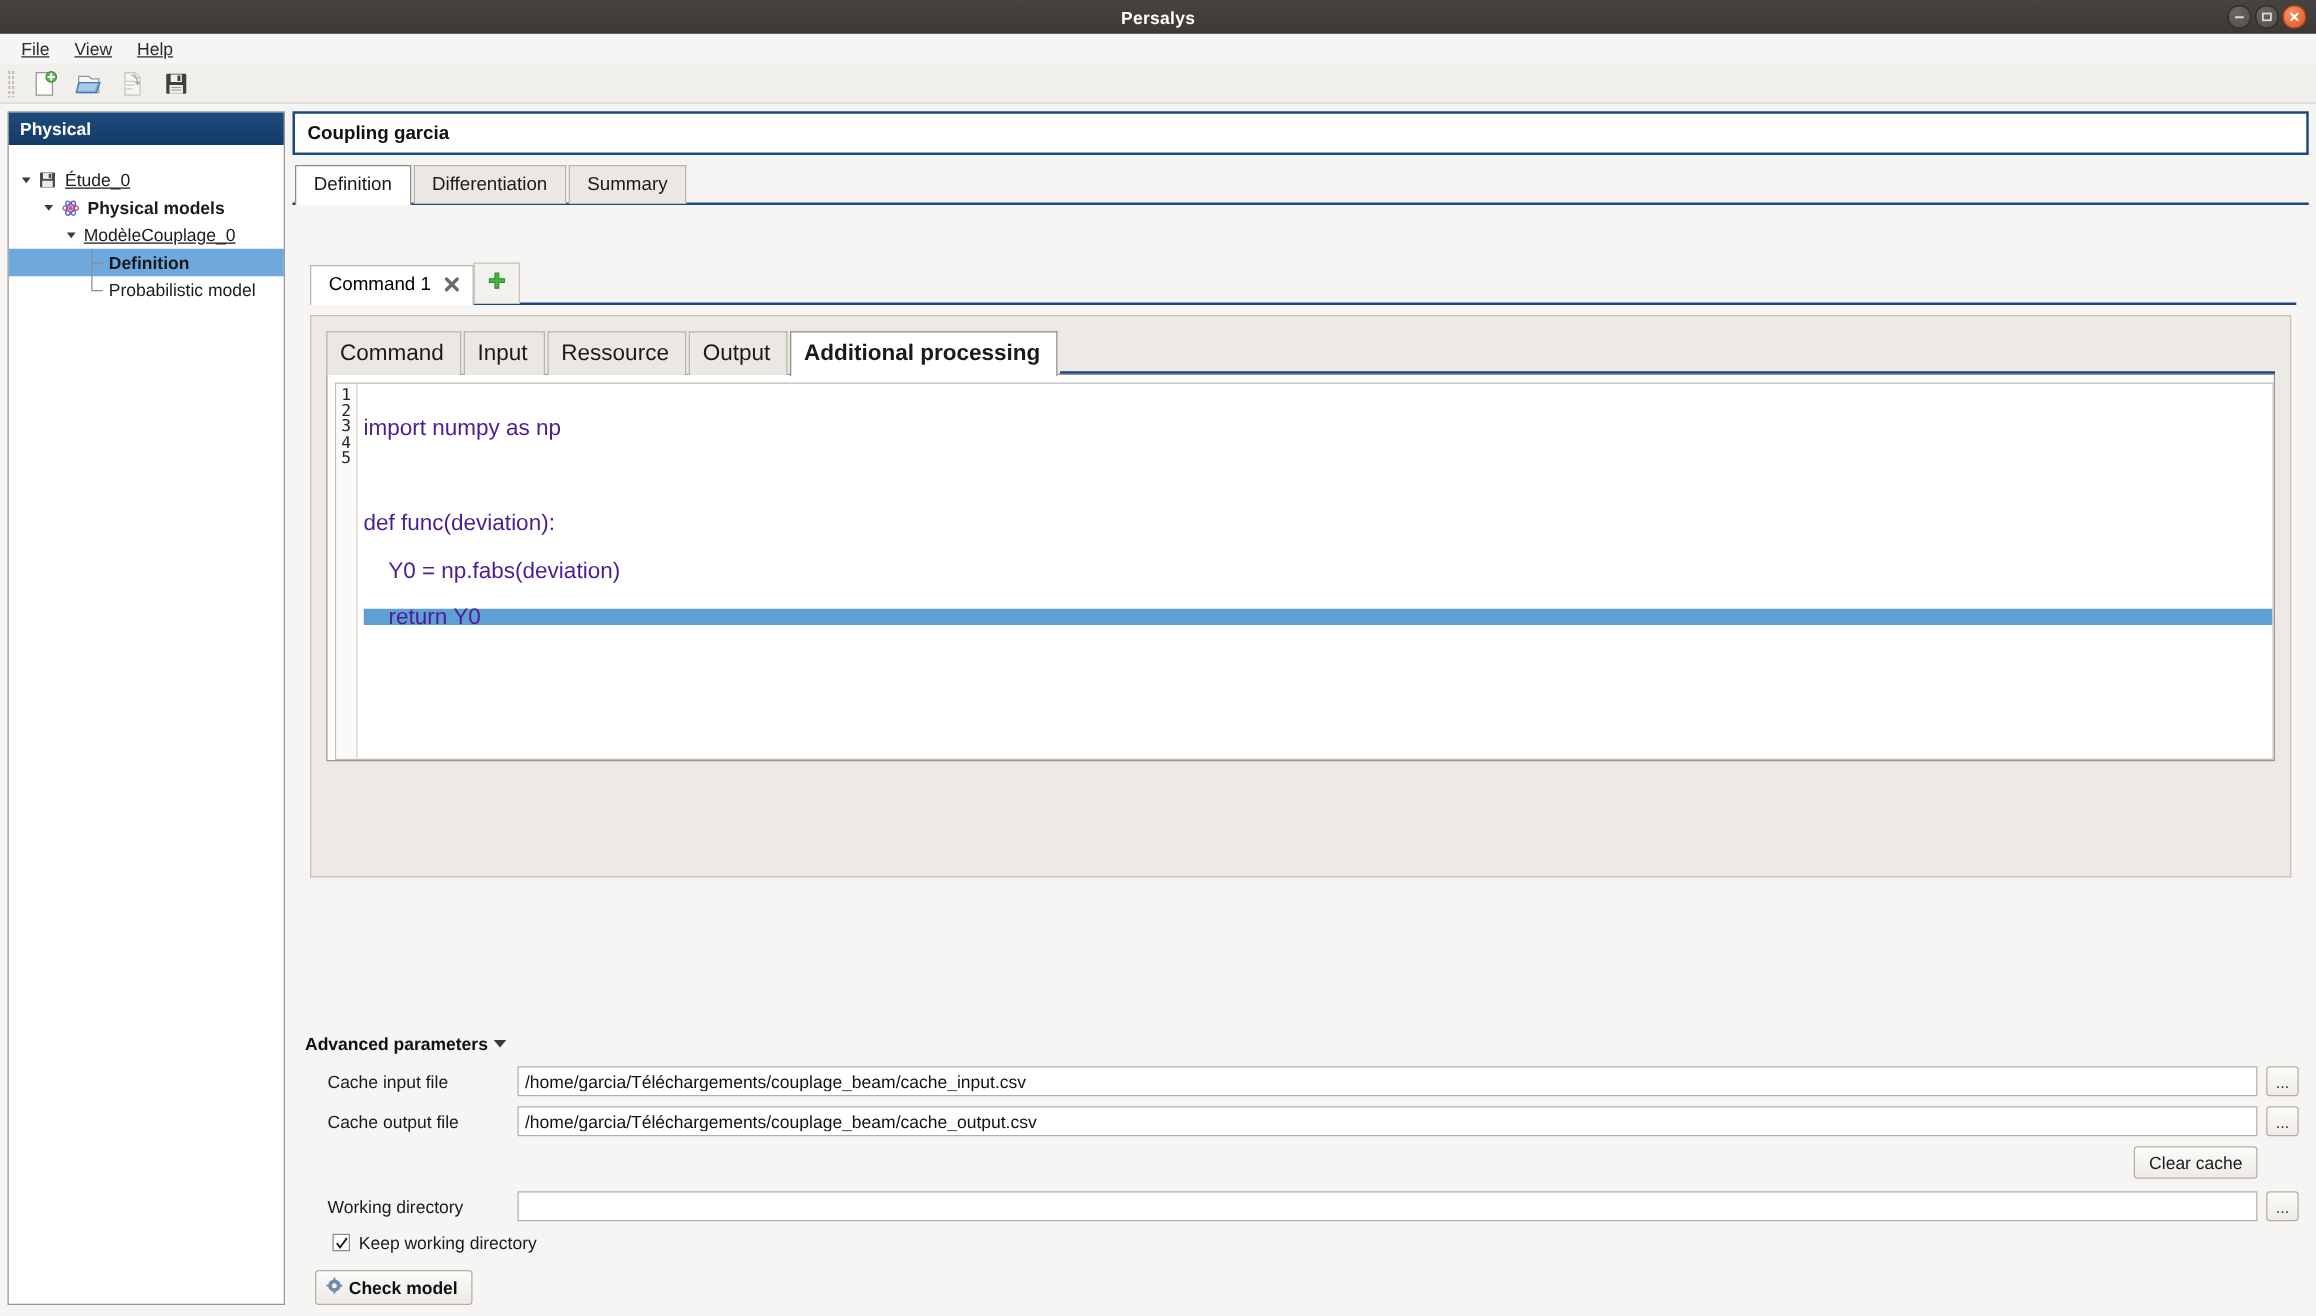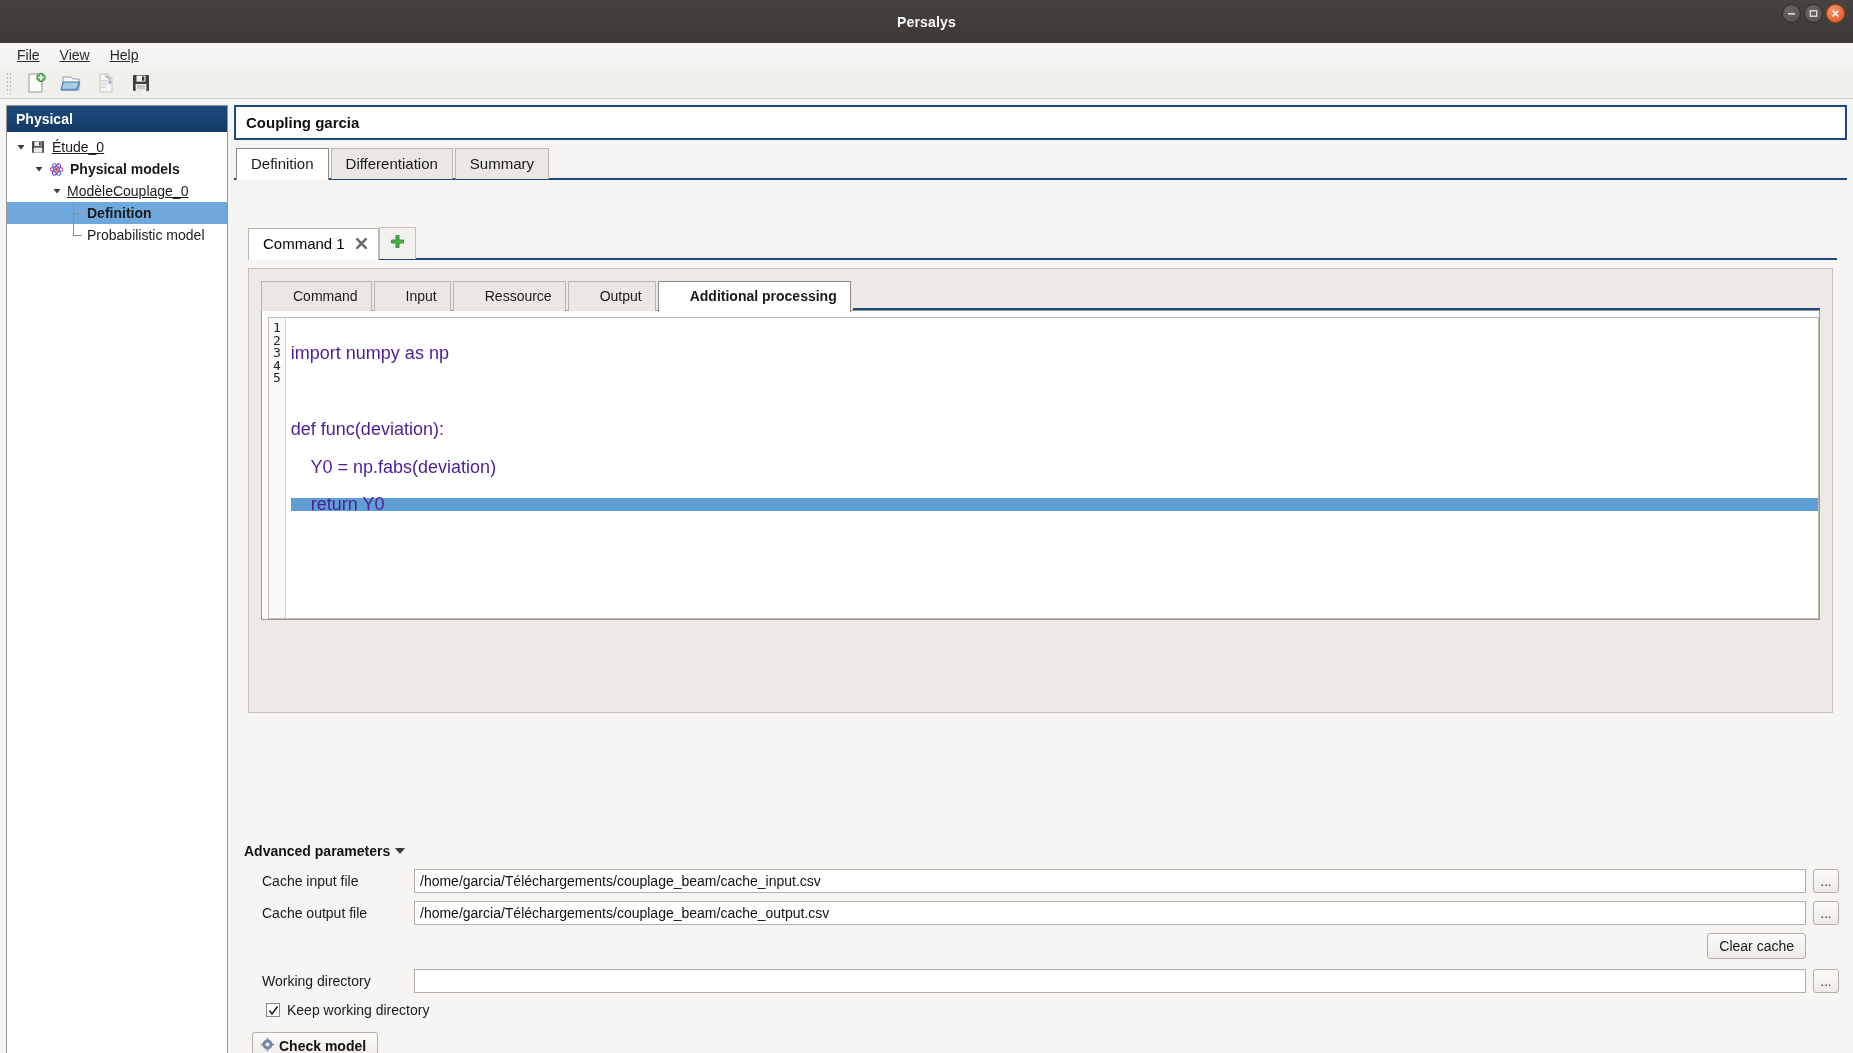--- a/index.html
+++ b/index.html
@@ -7,21 +7,21 @@
     margin: 0; padding: 0;
     width: 1853px; height: 1053px;
     font-family: "Liberation Sans", sans-serif;
     font-size: 15px;
     background: #f6f5f3;
     overflow: hidden;
   }
 
   
   .titlebar {
-    height: 43px;
+    height: 27px;
     background: linear-gradient(to bottom, #474341 0%, #3b3836 100%);
     display: flex; align-items: center; justify-content: center;
     position: relative;
     text-align: right;
   }
   .titlebar-title {
     color: #ffffff; font-size: 14px; font-weight: bold;
     letter-spacing: .2px;
   }
   .win-buttons {
@@ -85,21 +85,21 @@
     width: 222px; flex: 0 0 222px;
     background: #ffffff;
     border: 1px solid #9b968f;
     display: flex; flex-direction: column;
   }
   .sidebar-header {
     background: linear-gradient(to bottom, #1d4a7e 0%, #143a66 100%);
     color: #ffffff; font-weight: bold; font-size: 14px;
     padding: 5px 9px;
   }
-  .tree { padding: 4px 0 0 0; font-size: 14px; color: #1a1a1a; }
+  .tree { padding: 17px 0 0 0; font-size: 14px; color: #1a1a1a; }
   .tree-row {
     display: flex; align-items: center;
     height: 22px; padding-left: 6px; white-space: nowrap;
   }
   .tree-row.sel { background: #6fa8dc; }
   .twisty {
     width: 16px; flex: 0 0 16px; display: flex;
     align-items: center; justify-content: center;
     color: #333;
   }
@@ -198,22 +198,22 @@
     border: 1px solid #c6c1b9;
     background: #edeae5;
     margin: 8px 6px 0 6px;
     padding: 10px 12px 12px 12px;
     flex: 0 0 auto;
   }
   .innertabrow { display: flex; align-items: flex-end; }
   .innertab {
     background: #ebe8e3;
     border: 1px solid #b9b4ac; border-bottom: none;
-    padding: 6px 13px 7px 31px;
-    font-size: 14px; color: #1a1a1a;
+    padding: 6px 13px 7px 10px;
+    font-size: 18px; color: #1a1a1a;
     margin-right: 2px; position: relative; top: 1px;
   }
   .innertab.active {
     background: #ffffff; border-color: #8f8a82;
     padding-bottom: 8px; top: 2px; z-index: 2; font-weight: bold;
   }
   .innertab-underline {
     border-bottom: 2px solid #1d4a7e; flex: 1 1 auto; height: 0;
   }
   .editor-wrap {

